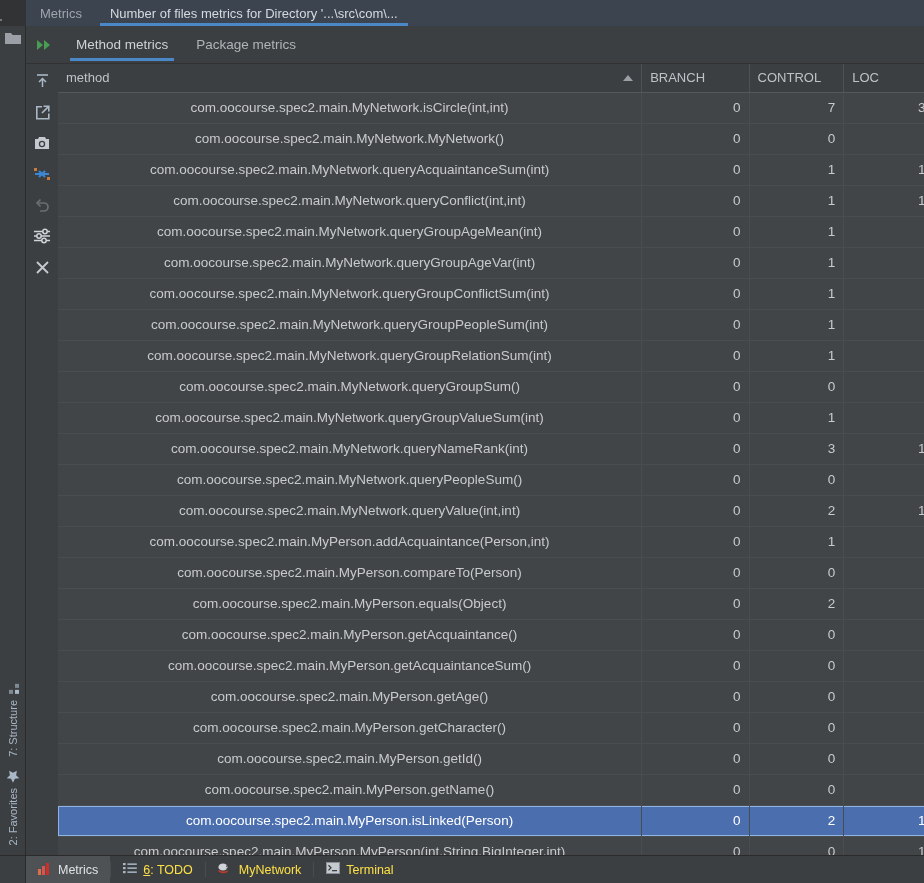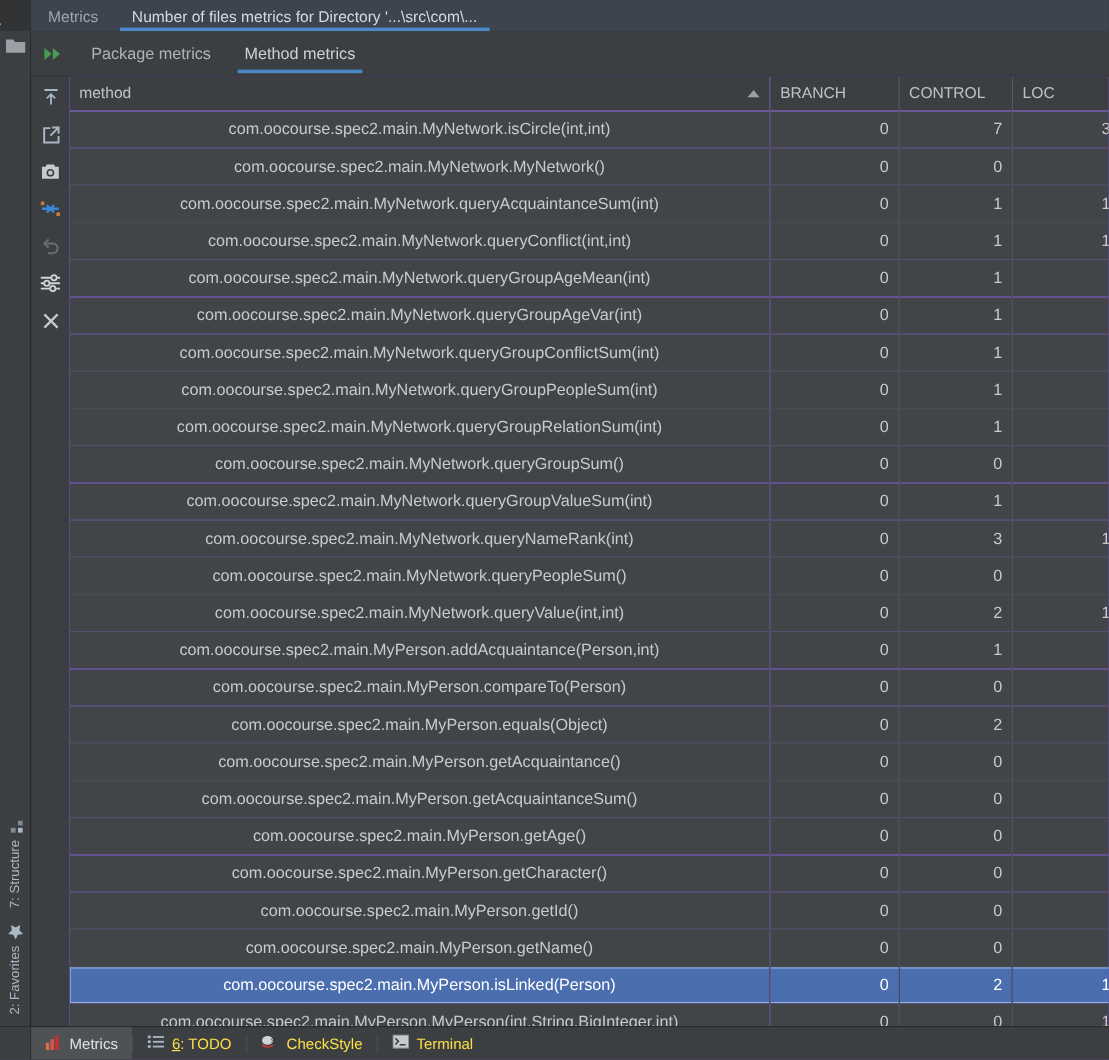--- a/index.html
+++ b/index.html
@@ -182,25 +182,25 @@
 
     <div class="main-col">
 
       <div class="inner-tabs">
         <span class="run-icon">
           <svg width="18" height="14" viewBox="0 0 18 14">
             <path d="M2 2l6 5-6 5z" fill="#499c54"></path>
             <path d="M9 2l6 5-6 5z" fill="#499c54"></path>
           </svg>
         </span>
+        <div class="itab active">
+          <span>Method metrics</span>
+        </div>
         <div class="itab">
           <span>Package metrics</span>
-        </div>
-        <div class="itab active">
-          <span>Method metrics</span>
         </div>
       </div>
 
       <div class="content-row">
 
         <div class="icon-rail">
           <span class="rail-btn">
             <svg width="17" height="17" viewBox="0 0 17 17">
               <path d="M3 2h11" stroke="#a9b7c6" stroke-width="1.6" fill="none"></path>
               <path d="M8.5 14V6M5 9l3.5-3.5L12 9" stroke="#a9b7c6" stroke-width="1.5" fill="none"></path>
@@ -458,21 +458,21 @@
     <div class="sb-sep"></div>
 
     <div class="sb-item">
       <span>
         <svg width="15" height="12" viewBox="0 0 15 12">
           <ellipse cx="5" cy="5" rx="4.6" ry="3.6" fill="#d0d4d8"></ellipse>
           <path d="M0.6 8.5c1.6 2.2 6.5 2.6 9 .6" stroke="#c0392b" stroke-width="1.6" fill="none"></path>
           <text x="7.6" y="7.2" font-size="6" fill="#3c3f41" font-family="Liberation Sans, sans-serif">S</text>
         </svg>
       </span>
-      <span>CheckStyle</span>
+      <span>MyNetwork</span>
     </div>
     <div class="sb-sep"></div>
 
     <div class="sb-item">
       <span>
         <svg width="14" height="12" viewBox="0 0 14 12">
           <rect x="0.5" y="0.5" width="13" height="11" fill="#c5cad0" stroke="#8a9097"></rect>
           <path d="M2.5 3.2L5 5.8 2.5 8.4" stroke="#3c3f41" stroke-width="1.3" fill="none"></path>
           <rect x="6" y="8" width="5" height="1.3" fill="#3c3f41"></rect>
         </svg>

